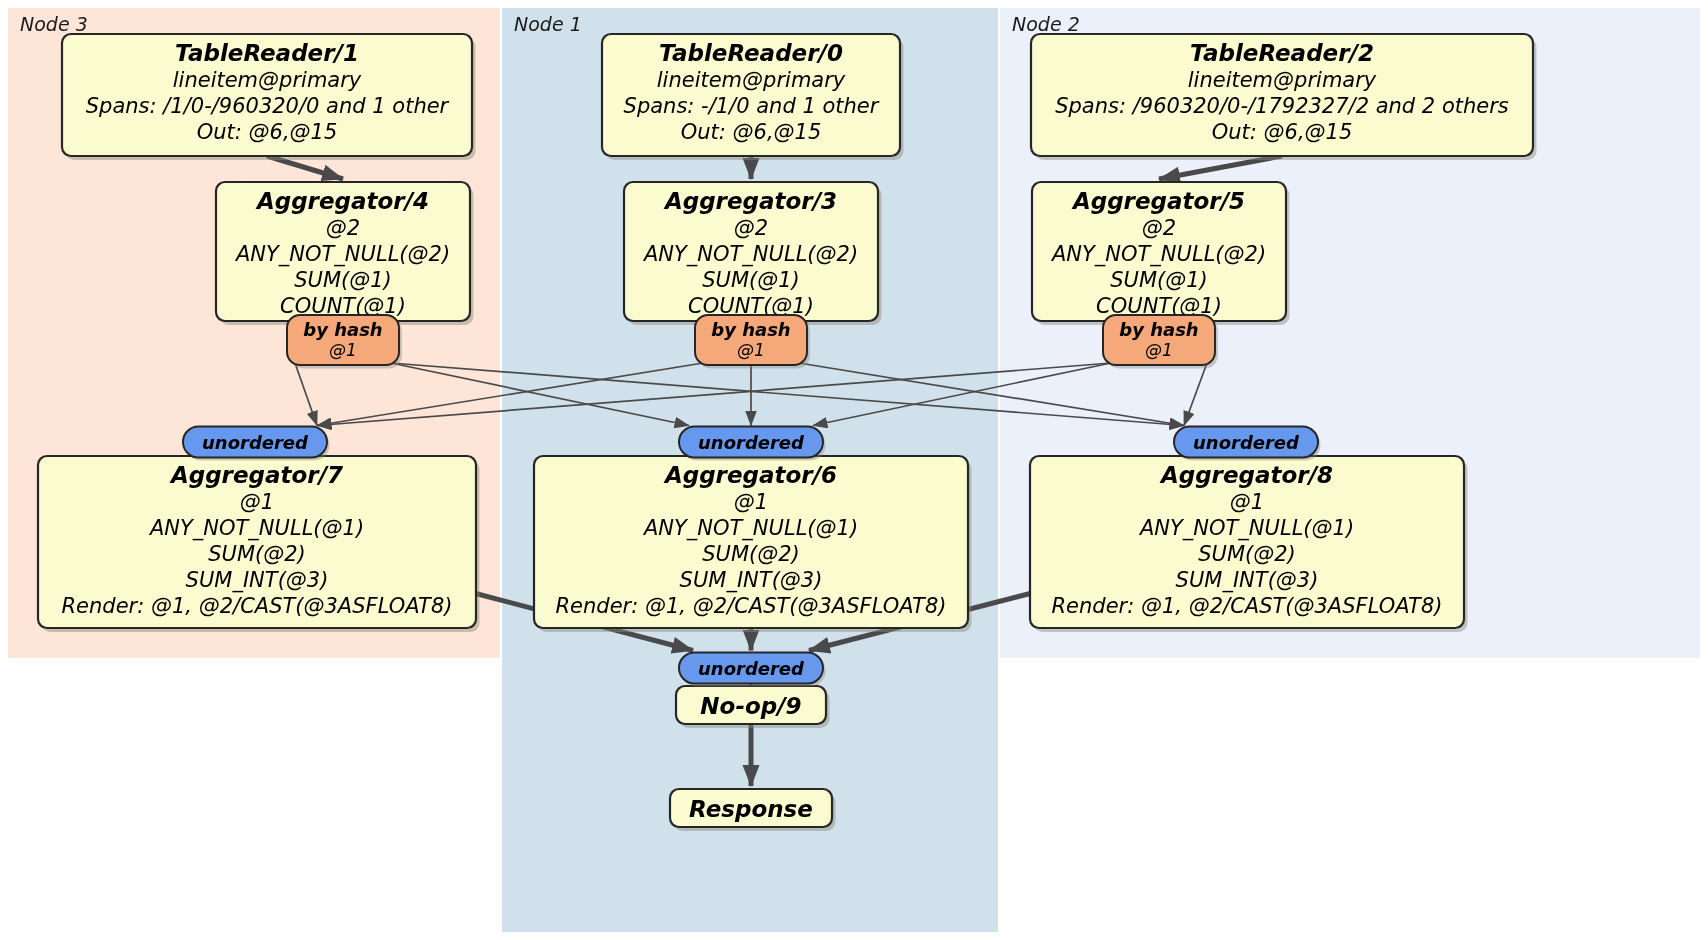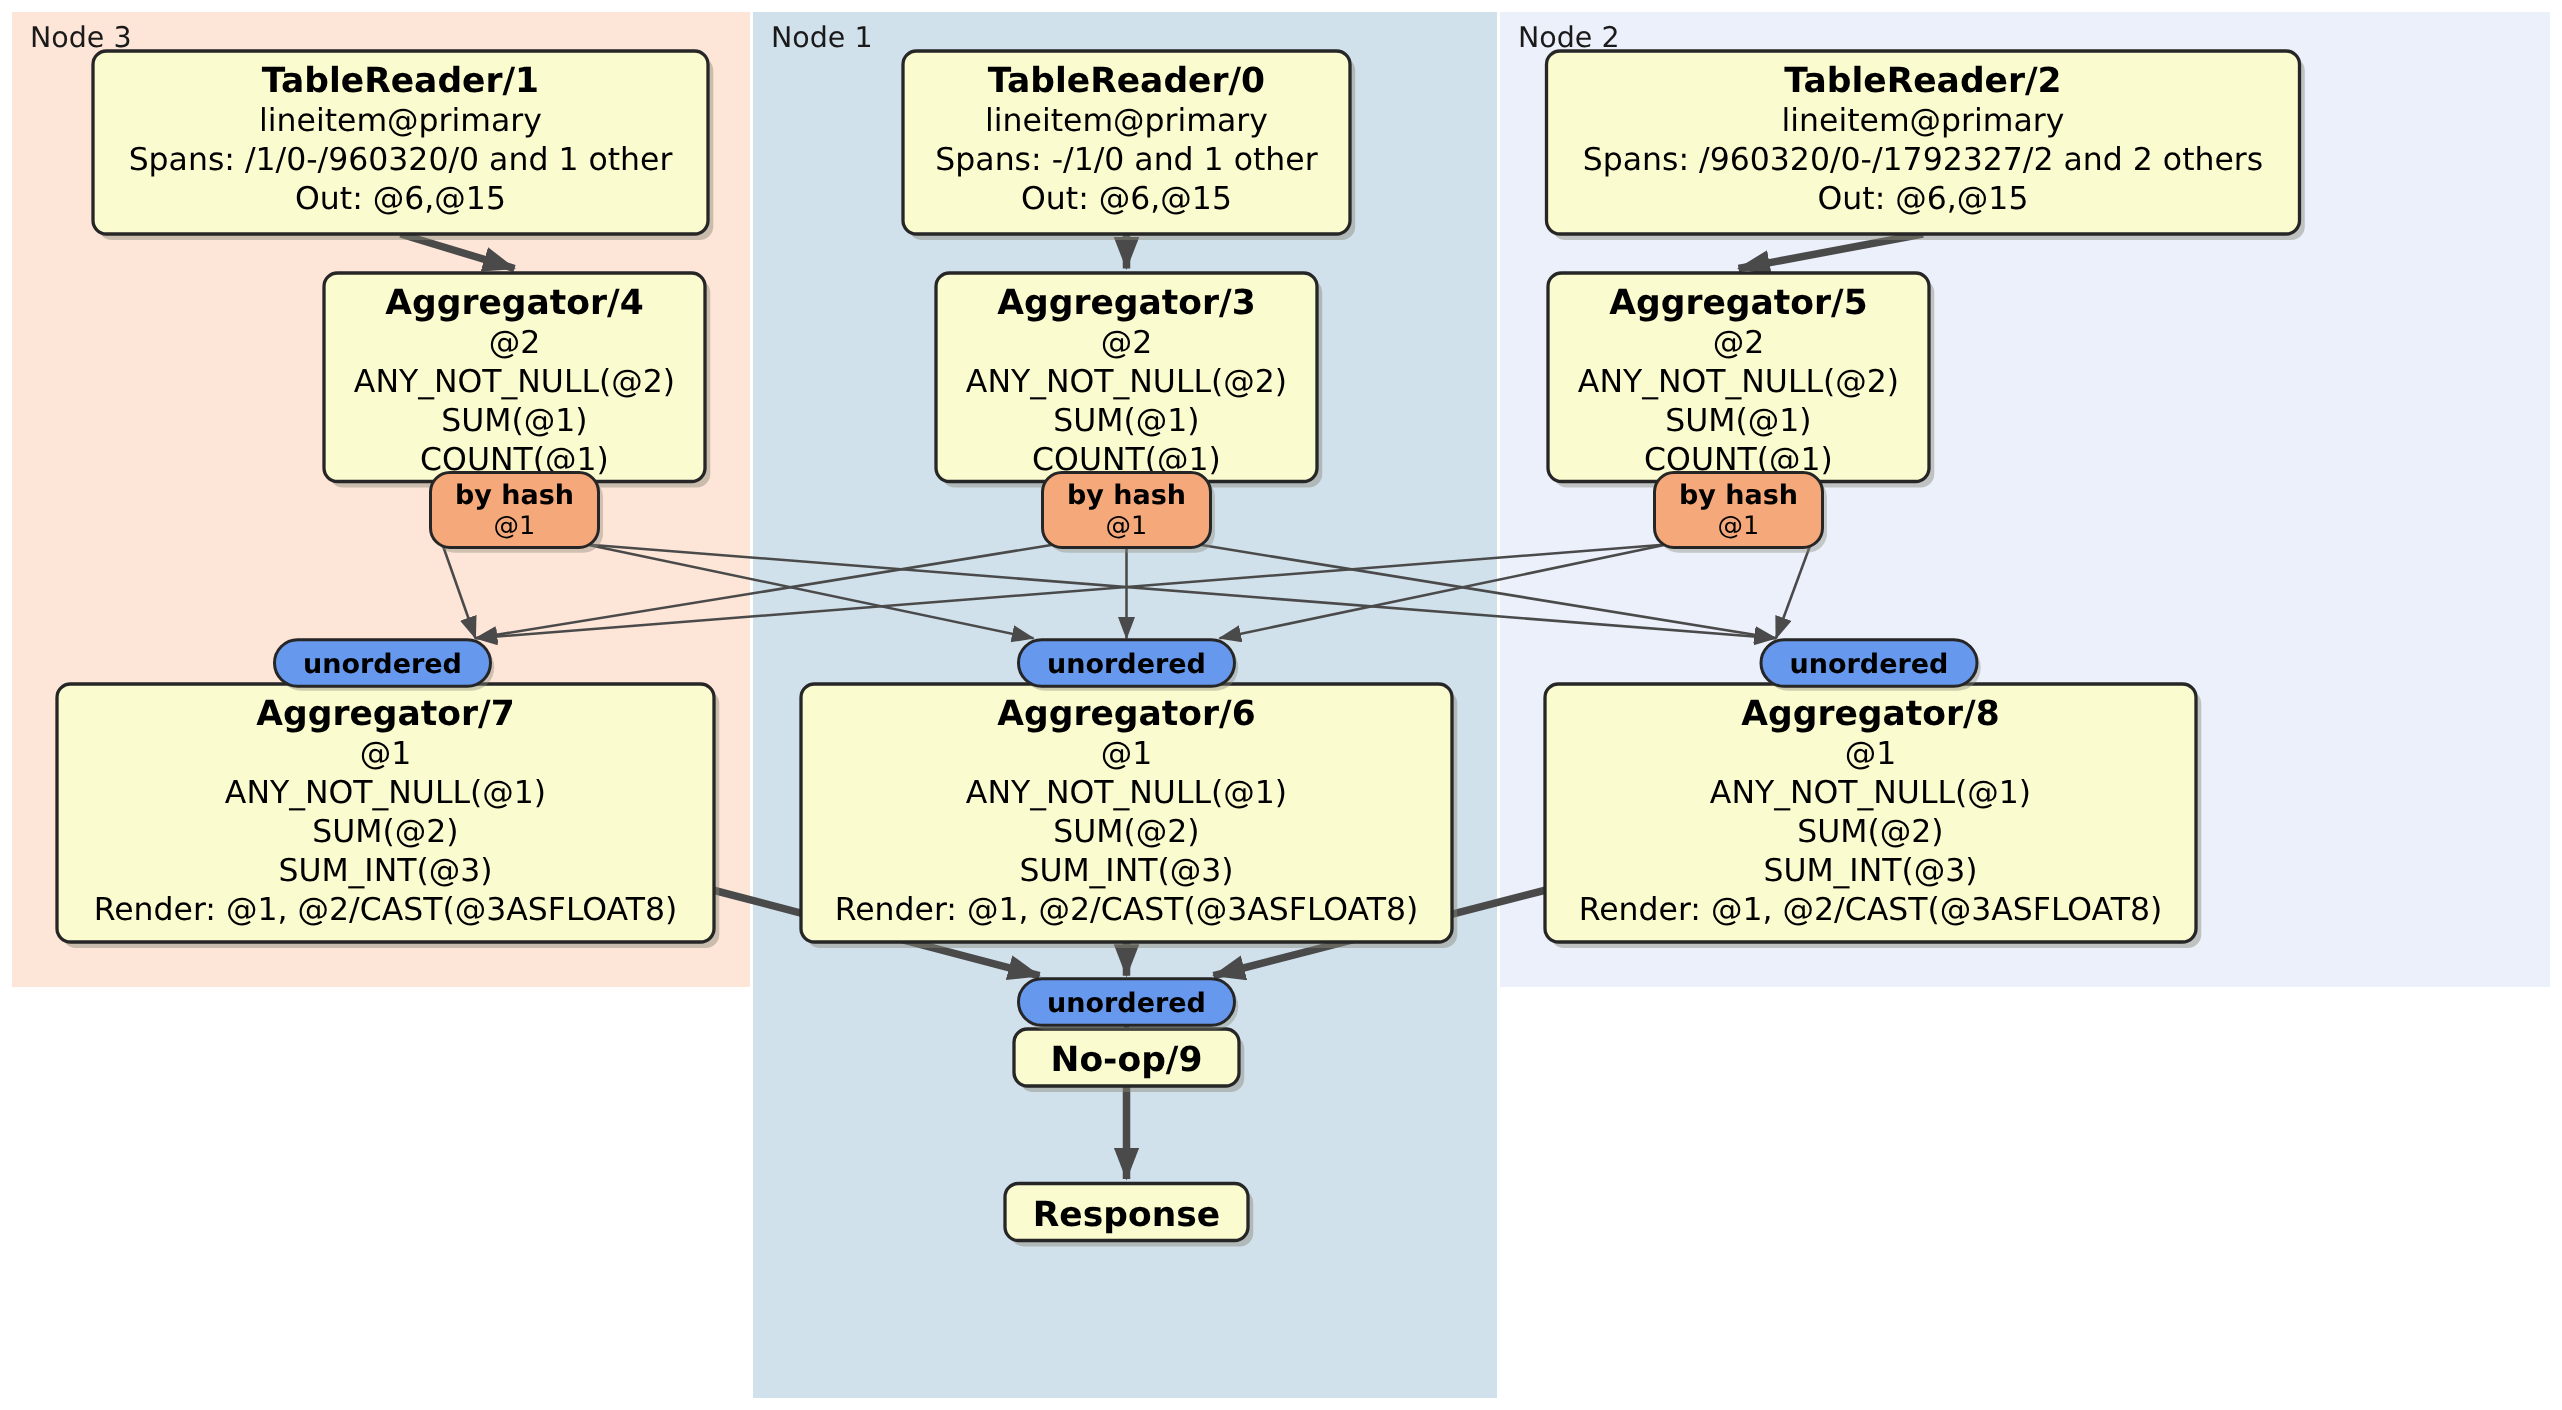--- a/index.html
+++ b/index.html
@@ -10,20 +10,21 @@
   body {
     width: 1708px;
     height: 940px;
     font-family: "DejaVu Sans", sans-serif;
     overflow: hidden;
   }
   #diagram-root {
     position: relative;
     width: 1708px;
     height: 764px;
+    font-style: italic;
   }
   svg.flow {
     position: absolute;
     top: 0;
     left: 0;
     width: 1708px;
     height: 940px;
   }
   .node-region-label {
     font-family: "DejaVu Sans", sans-serif;

